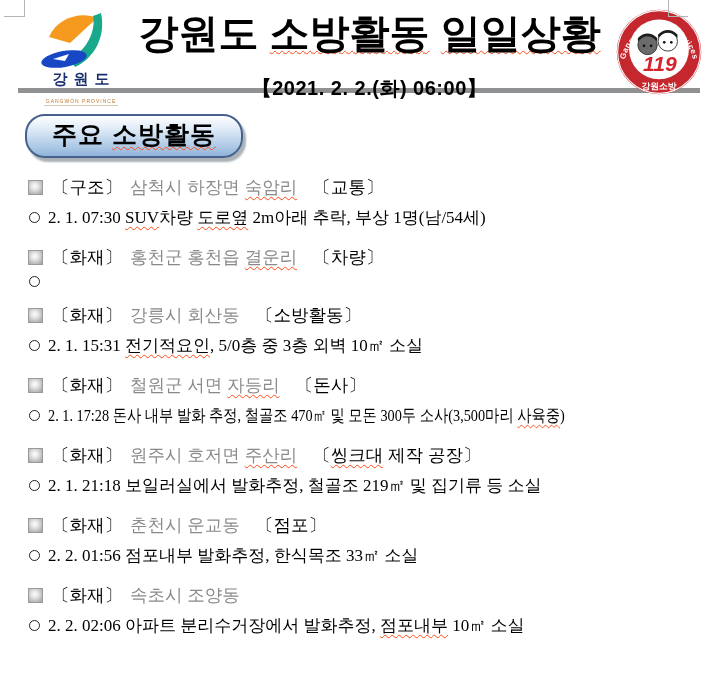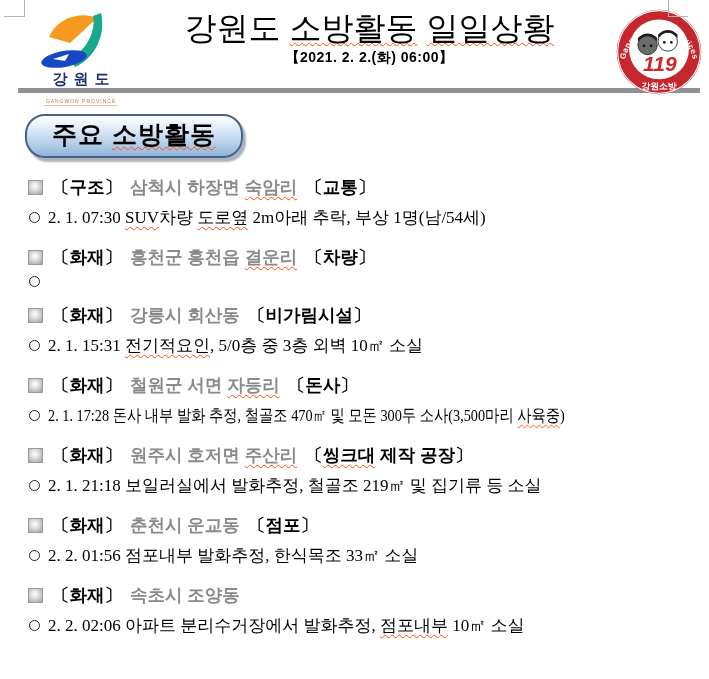--- a/index.html
+++ b/index.html
@@ -16,49 +16,49 @@
   .corner-mark { position:absolute; top:0; height:17px; }
   .corner-mark.left  { left:4px;  width:21px; border-right:1px solid #b4b4b4; border-bottom:1px solid #b4b4b4; }
   .corner-mark.right { left:668px; width:20px; border-left:1px solid #b4b4b4; border-bottom:1px solid #b4b4b4; }
 
   
   .report-header { display:flex; align-items:flex-start; padding:6px 6px 0 30px; height:88px; }
   .logo { width:102px; flex:none; text-align:center; padding-top:4px; }
   .logo-label { font-size:15px; font-weight:bold; color:#1b2e6e; letter-spacing:6px; margin-top:-2px; text-indent:6px; }
   .logo-sublabel { font-size:5px; color:#c07830; letter-spacing:1px; border-bottom:1px solid #d9c9b4; display:inline-block; padding:0 2px 1px; }
   .title-block { flex:1; text-align:center; padding-top:4px; }
-  .report-title { font-size:32px; font-weight:400; letter-spacing:0px; line-height:1.15; white-space:nowrap; }
-  .report-datetime { font-size:14px; font-weight:bold; margin-top:2px; letter-spacing:0.5px; }
+  .report-title { font-size:40px; font-weight:700; letter-spacing:0px; line-height:1.15; white-space:nowrap; }
+  .report-datetime { font-size:20px; font-weight:bold; margin-top:19px; letter-spacing:0.5px; }
   .emblem { width:96px; flex:none; text-align:right; margin-top:2px; }
 
   .divider { height:5px; background:#8f9193; margin:0 9px 0 18px; }
 
   
   .section-badge {
     display:inline-block;
     margin:21px 0 0 25px;
     padding:2px 25px 5px 25px;
     font-size:25px; font-weight:900; letter-spacing:1px;
     border:2px solid #46618c;
     border-radius:20px;
     background:linear-gradient(to bottom,#ffffff 0%,#dce9f6 35%,#a9c6e4 80%,#8fb4da 100%);
     box-shadow:3px 4px 2px #aab2b8;
   }
 
   
   .incident-list { margin:17px 0 0 28px; }
   .incident { margin-bottom:16px; }
-  .inc-header { display:flex; align-items:center; font-weight:bold; font-size:17.5px; margin-bottom:7px; white-space:nowrap; }
+  .inc-header { display:flex; align-items:center; font-weight:normal; font-size:17.5px; margin-bottom:7px; white-space:nowrap; }
   .sq {
     width:15px; height:15px; flex:none; margin-right:9px;
     border:1px solid #9a9a9a;
     background:radial-gradient(circle at 45% 40%, #ffffff 0%, #e2e2e2 35%, #9e9e9e 100%);
   }
   .cat,.typ { color:#000; margin-right:8px; }
-  .loc { color:#8a8a8a; margin-right:8px; }
+  .loc { color:#8a8a8a; margin-right:16px; }
   .inc-detail { display:flex; align-items:center; font-family:"Liberation Serif","DejaVu Serif",serif; font-size:17px; white-space:nowrap; }
   .circ { width:11px; height:11px; flex:none; border:1.5px solid #222; border-radius:50%; margin:0 8px 0 1px; background:#fff; }
   .detail-text {}
   .detail-text.condensed { transform:scaleX(0.84); transform-origin:left center; display:inline-block; }
 
   
   .wavy {
     text-decoration:underline;
     text-decoration-style:wavy;
     text-decoration-color:#ff4a1a;
@@ -144,21 +144,21 @@
       <div class="inc-detail">
         <span class="circ"></span>
       </div>
     </div>
 
     <div class="incident">
       <div class="inc-header">
         <span class="sq"></span>
         <span class="cat sc">〔화재〕</span>
         <span class="loc sc">강릉시 회산동</span>
-        <span class="typ sc">〔비가림시설〕</span>
+        <span class="typ sc">〔소방활동〕</span>
       </div>
       <div class="inc-detail">
         <span class="circ"></span>
         <span class="detail-text sc">2. 1.  15:31  <span class="wavy">전기적요인</span>,  5/0층  중  3층  외벽  10㎡  소실</span>
       </div>
     </div>
 
     <div class="incident">
       <div class="inc-header">
         <span class="sq"></span>

